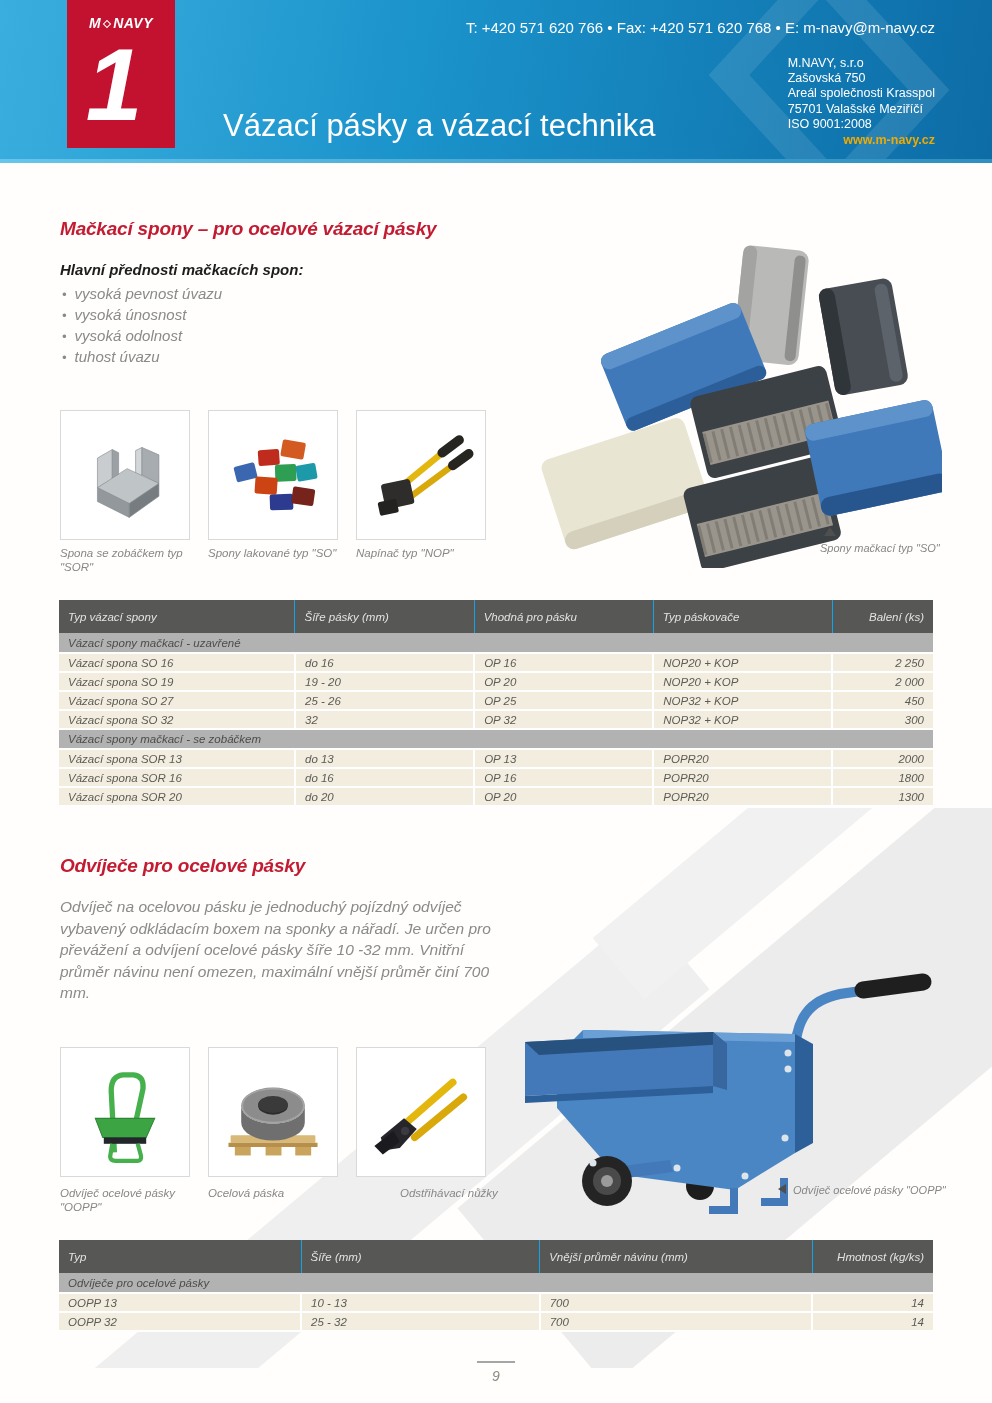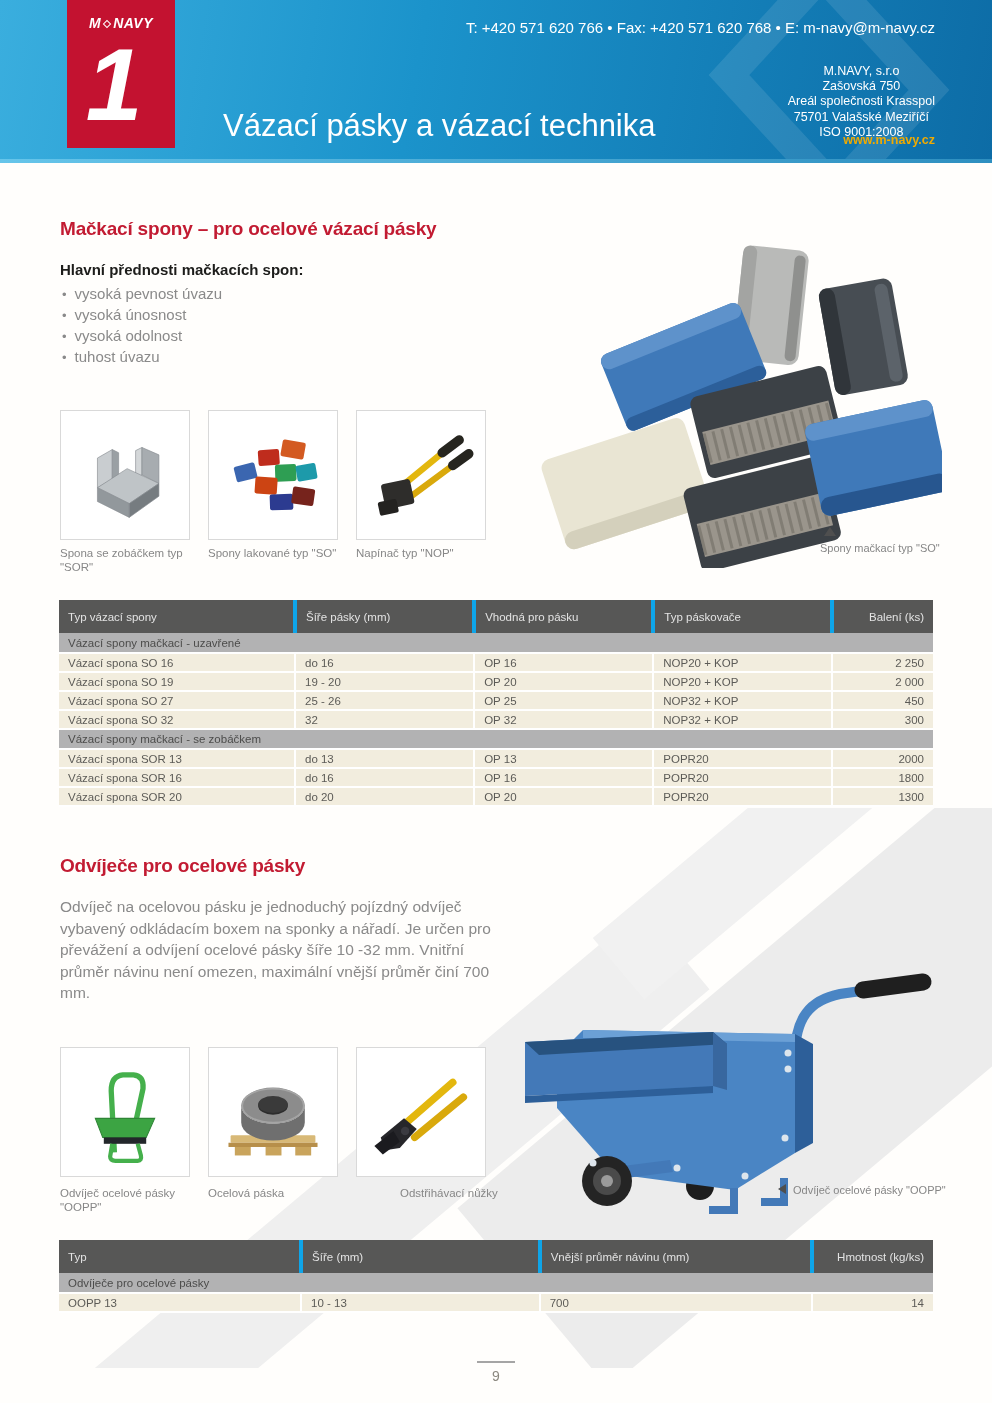--- a/index.html
+++ b/index.html
@@ -21,47 +21,47 @@
   .hdr-wm { position:absolute; right:28px; top:0; }
   .logo-box { position:absolute; left:67px; top:0; width:108px; height:148px; background:#c31230; }
   .logo-line { position:absolute; top:15px; left:0; width:100%; text-align:center; color:#fff;
             font-style:italic; font-weight:bold; font-size:14px; letter-spacing:.5px; white-space:nowrap; }
   .logo-diamond { display:inline-block; width:6px; height:6px; border:1.5px solid #fff;
             transform:rotate(45deg); margin:0 3px 1px 3px; vertical-align:middle; }
   .chapter-num { position:absolute; top:34px; left:0; width:100%; padding-right:14px; text-align:center;
             color:#fff; font-size:102px; font-weight:bold; line-height:1; font-style:italic; }
   .page-title { position:absolute; left:198px; top:108px; color:#fff; font-size:31px; white-space:nowrap;margin-left:25px; }
   .contact-line { position:absolute; right:57px; top:19px; color:#fff; font-size:15px; white-space:nowrap; }
-  .address-block { position:absolute; right:57px; top:56px; text-align:center; color:#fff;
-            font-size:12.5px; line-height:15.2px;margin-top:8px; }
+  .address-block { position:absolute; right:57px; top:56px; text-align:left; color:#fff;
+            font-size:12.5px; line-height:15.2px; }
   .website-link { position:absolute; right:57px; top:133px; color:#efaa02; font-weight:bold; font-size:12.5px; }
 
   
-  .el { position:absolute; z-index:1; }
+  .el { position:absolute; z-index:1;font-style:italic; }
   .sec-heading { color:#c21b32; font-size:19px; font-weight:bold; letter-spacing:-.2px; white-space:nowrap; }
   .lead { color:#1d1d1b; font-size:15px; font-weight:bold; }
   .benefits { list-style:none; }
   .benefits li { color:#8a8a8a; font-size:15px; line-height:20px; }
   .benefits li::before { content:"•"; color:#8a8a8a; font-size:13px; margin-right:8px; }
   .body-text { color:#8a8a8a; font-size:15.5px; line-height:21.5px; width:434px; }
 
   .thumb { width:130px; height:130px; background:#fff; border:1px solid #d9d9d9;
            display:flex; align-items:center; justify-content:center; }
   .thumb-caption { width:136px; color:#878787; font-size:11.5px; line-height:13.5px; }
 
   .photo-caption { color:#868686; font-size:11px; white-space:nowrap; }
   .tri-up { width:0; height:0; border-left:6px solid transparent; border-right:6px solid transparent;
             border-bottom:9px solid #4f4f4f; margin:0 0 6px 4px; }
   .tri-left { display:inline-block; width:0; height:0; border-top:5px solid transparent;
             border-bottom:5px solid transparent; border-right:8px solid #4f4f4f; margin-right:7px; }
 
   
   .spec-table { border-collapse:collapse; table-layout:fixed; width:874px; font-size:11.5px; }
   .spec-table th { background:#575756; color:#e3e3e3; font-weight:normal; text-align:left;
-            height:33px; padding:0 9px; border-right:4px solid #0ea5e9; }
+            height:33px; padding:0 9px; border-right:1px solid #0ea5e9; }
   .spec-table th:last-child { border-right:none; }
   .spec-table td { padding:0 9px; }
   .spec-table .group-row td { background:#b2b2b3; color:#4c4c4b; height:20px; border-bottom:2px solid #fff; }
   .spec-table .data-row td { background:#f2edde; color:#5c5b57; height:19px;
             border-right:2px solid #fff; border-bottom:2px solid #fff; }
   .spec-table .data-row td:last-child { border-right:none; }
   .spec-table .num { text-align:right; }
 
   
   .footer-rule { width:38px; height:2px; background:#a5a5a5; }
@@ -364,20 +364,26 @@
       <tbody>
           <tr class="group-row">
             <td colspan="4">Odvíječe pro ocelové pásky</td>
           </tr>
           <tr class="data-row">
             <td>OOPP 13</td>
             <td>10 - 13</td>
             <td>700</td>
             <td class="num">14</td>
           </tr>
+          <tr class="data-row">
+            <td>OOPP 32</td>
+            <td>25 - 32</td>
+            <td>700</td>
+            <td class="num">14</td>
+          </tr>
         </tbody>
     </table>
   </div>
 
   <div class="el footer-rule" style="left:477px; top:1361px;"></div>
   <div class="el page-number" style="left:477px; top:1368px;">9</div>
 
 </div>
 
 </body></html>

